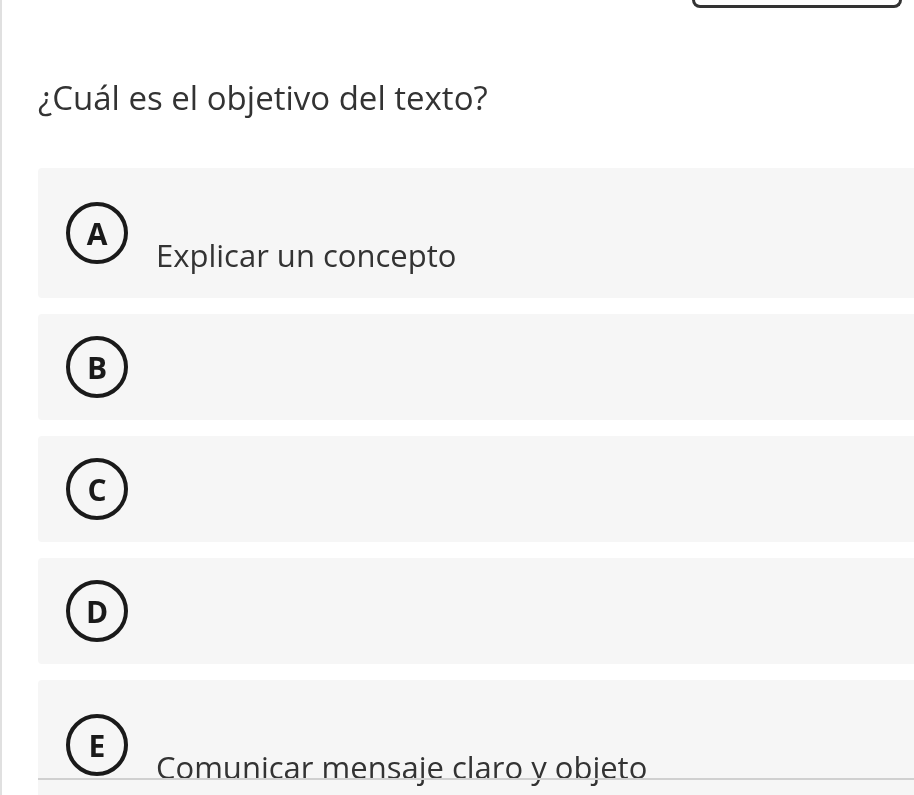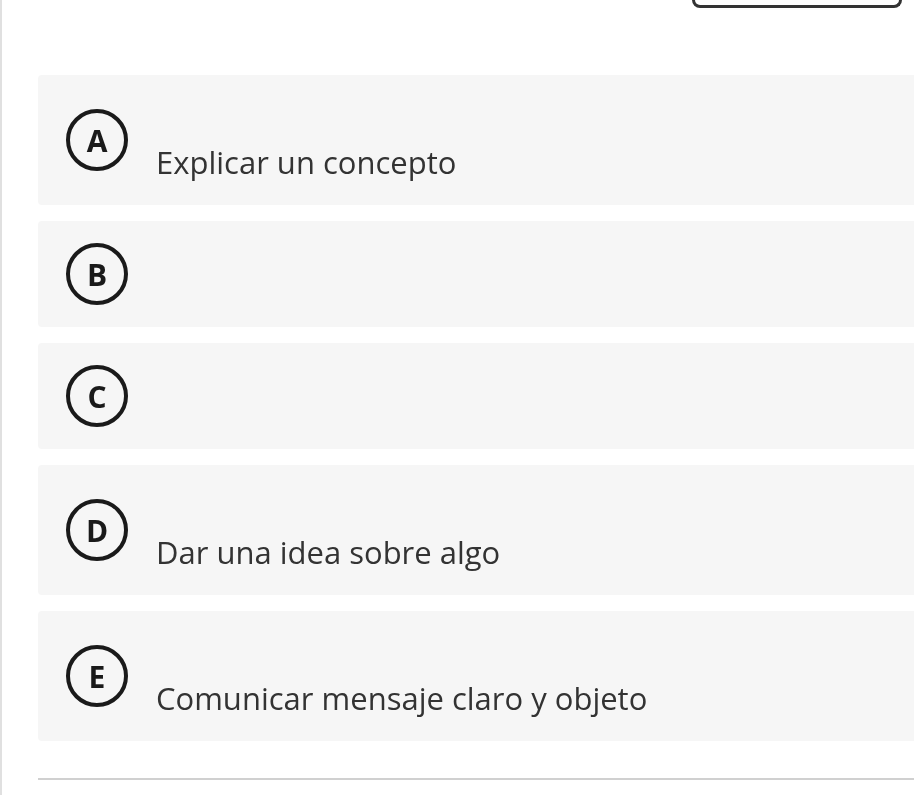--- a/index.html
+++ b/index.html
@@ -76,35 +76,35 @@
       height: 2px;
       background: #d0d0d0;
     }
   </style>
 </head>
 <body>
 
 <div class="top-border-fragment"></div>
 
 <div class="content">
+  <h2 class="question">¿Cuál es el objetivo del texto?</h2>
 
   <div class="options">
     <div class="option">
       <div class="option-letter">A</div>
       <div class="option-text">Explicar un concepto</div>
     </div>
     <div class="option">
       <div class="option-letter">B</div>
     </div>
     <div class="option">
       <div class="option-letter">C</div>
     </div>
     <div class="option">
       <div class="option-letter">D</div>
-      <div class="option-text">Dar una idea sobre algo</div>
     </div>
     <div class="option">
       <div class="option-letter">E</div>
       <div class="option-text">Comunicar mensaje claro y objeto</div>
     </div>
   </div>
 </div>
 
 <div class="bottom-divider"></div>
 

